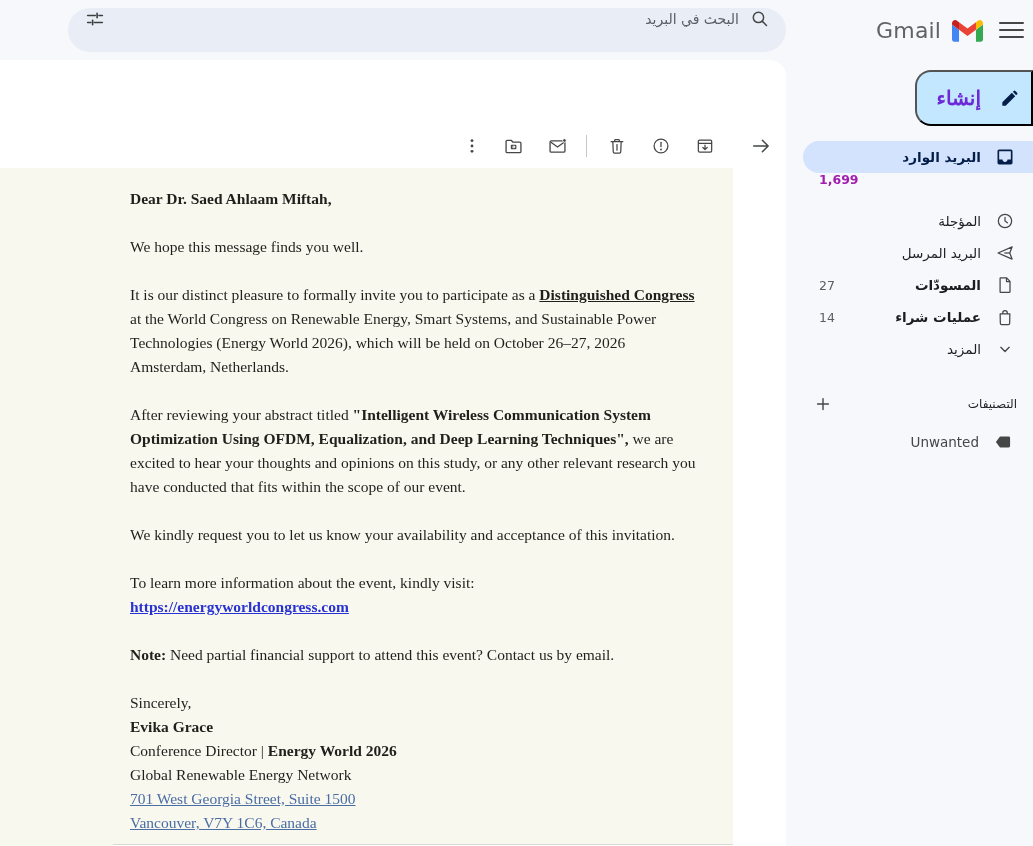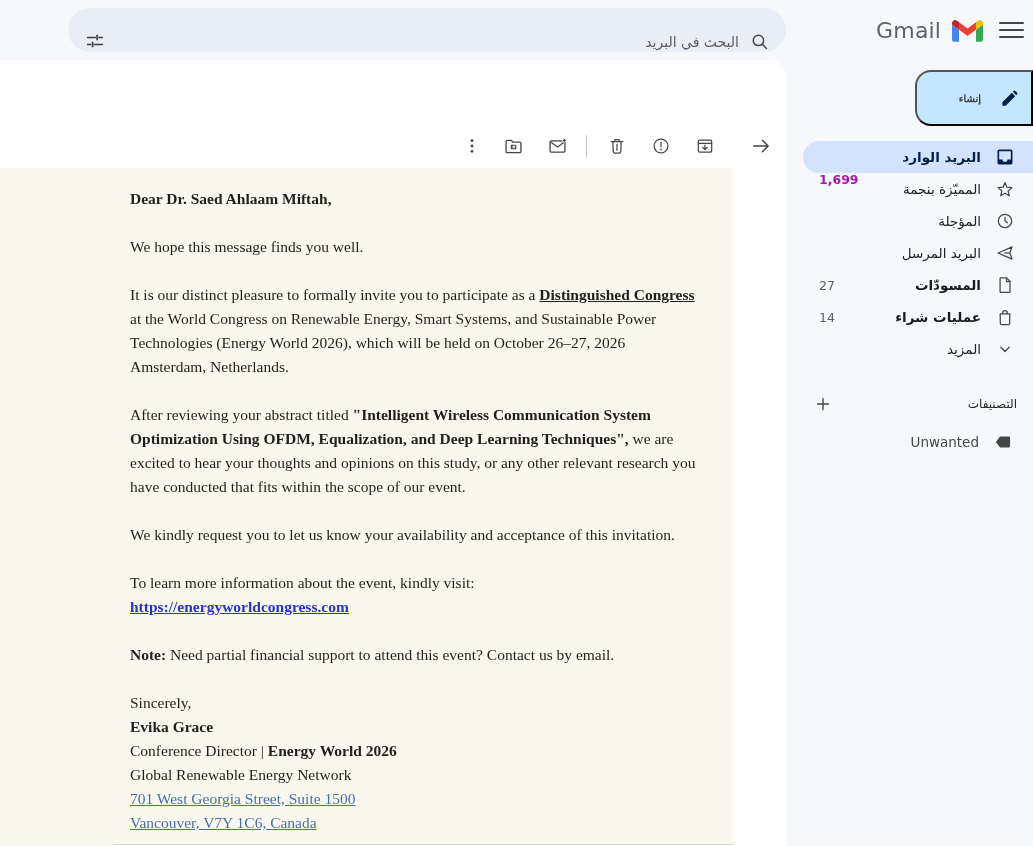--- a/index.html
+++ b/index.html
@@ -3,21 +3,21 @@
 <meta charset="utf-8">
 <style>
   * { margin:0; padding:0; box-sizing:border-box; }
   body { background:#f6f8fc; }
   .screen{ position:relative; width:1033px; height:846px; overflow:hidden;
            background:#f6f8fc; font-family:"DejaVu Sans", sans-serif; }
 
   
   .topbar{ position:absolute; left:0; top:0; width:1033px; height:60px; }
   .searchbar{ position:absolute; left:68px; top:8px; width:718px; height:44px;
-              background:#e9eef6; border-radius:24px; display:flex; align-items:flex-end;
+              background:#e9eef6; border-radius:24px; display:flex; align-items:flex-start;
               direction:rtl; padding:0 16px; cursor:pointer; }
   .search-lead{ display:flex; align-items:center; gap:10px; }
   .ph{ color:#5a5e66; font-size:14px; }
   .tune-btn{ margin-inline-start:auto; display:flex; align-items:center; }
   .logo-area{ position:absolute; left:876px; top:0; height:60px; display:flex; align-items:center; }
   .gmail-text{ font-size:22px; color:#5f6368; letter-spacing:.2px; }
   .m-logo{ margin-left:11px; }
   .hamburger{ margin-left:16px; width:25px; display:flex; flex-direction:column; gap:4.5px; cursor:pointer; }
   .hamburger i{ display:block; height:2.4px; background:#444746; border-radius:1px; }
 
@@ -36,21 +36,21 @@
                color:#201f1b; direction:ltr; }
   .email-body p{ margin:0 0 24px; }
   .u-bold{ font-weight:bold; text-decoration:underline; }
   a.main-link{ color:#2832d2; font-weight:bold; text-decoration:underline; overflow-wrap:anywhere; cursor:pointer; }
   a.addr-link{ color:#4a6da4; text-decoration:underline; cursor:pointer; }
 
   
   .compose{ position:absolute; left:915px; top:70px; width:118px; height:56px;
             background:#c2e7ff; border-radius:16px 0 0 16px; display:flex; direction:rtl;
             align-items:center; gap:18px; padding-right:11px; cursor:pointer; }
-  .compose span{ font-size:10px; font-weight:600; color:#404040; }
+  .compose span{ font-size:20px; font-weight:600; color:#6d28d9; }
   .nav-row{ position:absolute; left:803px; width:230px; height:32px; display:flex; direction:rtl;
             align-items:center; gap:14px; padding:0 18px 0 16px; border-radius:16px 0 0 16px;
             cursor:pointer; }
   .nav-row.active{ background:#d3e3fd; }
   .nav-label{ font-size:13.5px; color:#202124; white-space:nowrap; }
   .nav-row.active .nav-label{ font-weight:700; color:#041e49; }
   .nav-row.bold .nav-label{ font-weight:700; color:#1b1c1e; }
   .nav-count{ margin-inline-start:auto; font-size:12.5px; color:#5e5e5e; }
   .nav-row.active .nav-count{ font-weight:700; color:#a21caf;margin-top:44px; }
   .labels-head{ position:absolute; left:803px; top:388px; width:230px; height:32px;
@@ -188,27 +188,20 @@
   </button>
 
   <div class="nav-row active" style="top:141px">
     <svg width="20" height="20" viewBox="0 0 24 24" fill="#041e49" fill-rule="evenodd">
       <path d="M19 3H4.99C3.88 3 3 3.9 3 5l.01 14c0 1.1.88 2 1.99 2h14c1.1 0 2-.9 2-2V5c0-1.1-.9-2-2-2zm0 12h-4c0 1.66-1.35 3-3 3s-3-1.34-3-3H4.99V5H19v10z"></path>
     </svg>
     <span class="nav-label">البريد الوارد</span>
     <span class="nav-count">1,699</span>
   </div>
 
-  <div class="nav-row" style="top:173px">
-    <svg width="20" height="20" viewBox="0 0 24 24" fill="none" stroke="#444746" stroke-width="1.5" stroke-linejoin="round">
-      <path d="M12 4.3l2.32 5.58 6.02.48-4.59 3.93 1.4 5.88L12 17.02l-5.15 3.15 1.4-5.88-4.59-3.93 6.02-.48z"></path>
-    </svg>
-    <span class="nav-label">المميّزة بنجمة</span>
-    <span class="nav-count"></span>
-  </div>
 
   <div class="nav-row" style="top:205px">
     <svg width="20" height="20" viewBox="0 0 24 24" fill="none" stroke="#444746" stroke-width="1.5" stroke-linecap="round">
       <circle cx="12" cy="12" r="8"></circle>
         <path d="M12 7.7V12l2.9 2.2"></path>
     </svg>
     <span class="nav-label">المؤجلة</span>
     <span class="nav-count"></span>
   </div>
 

